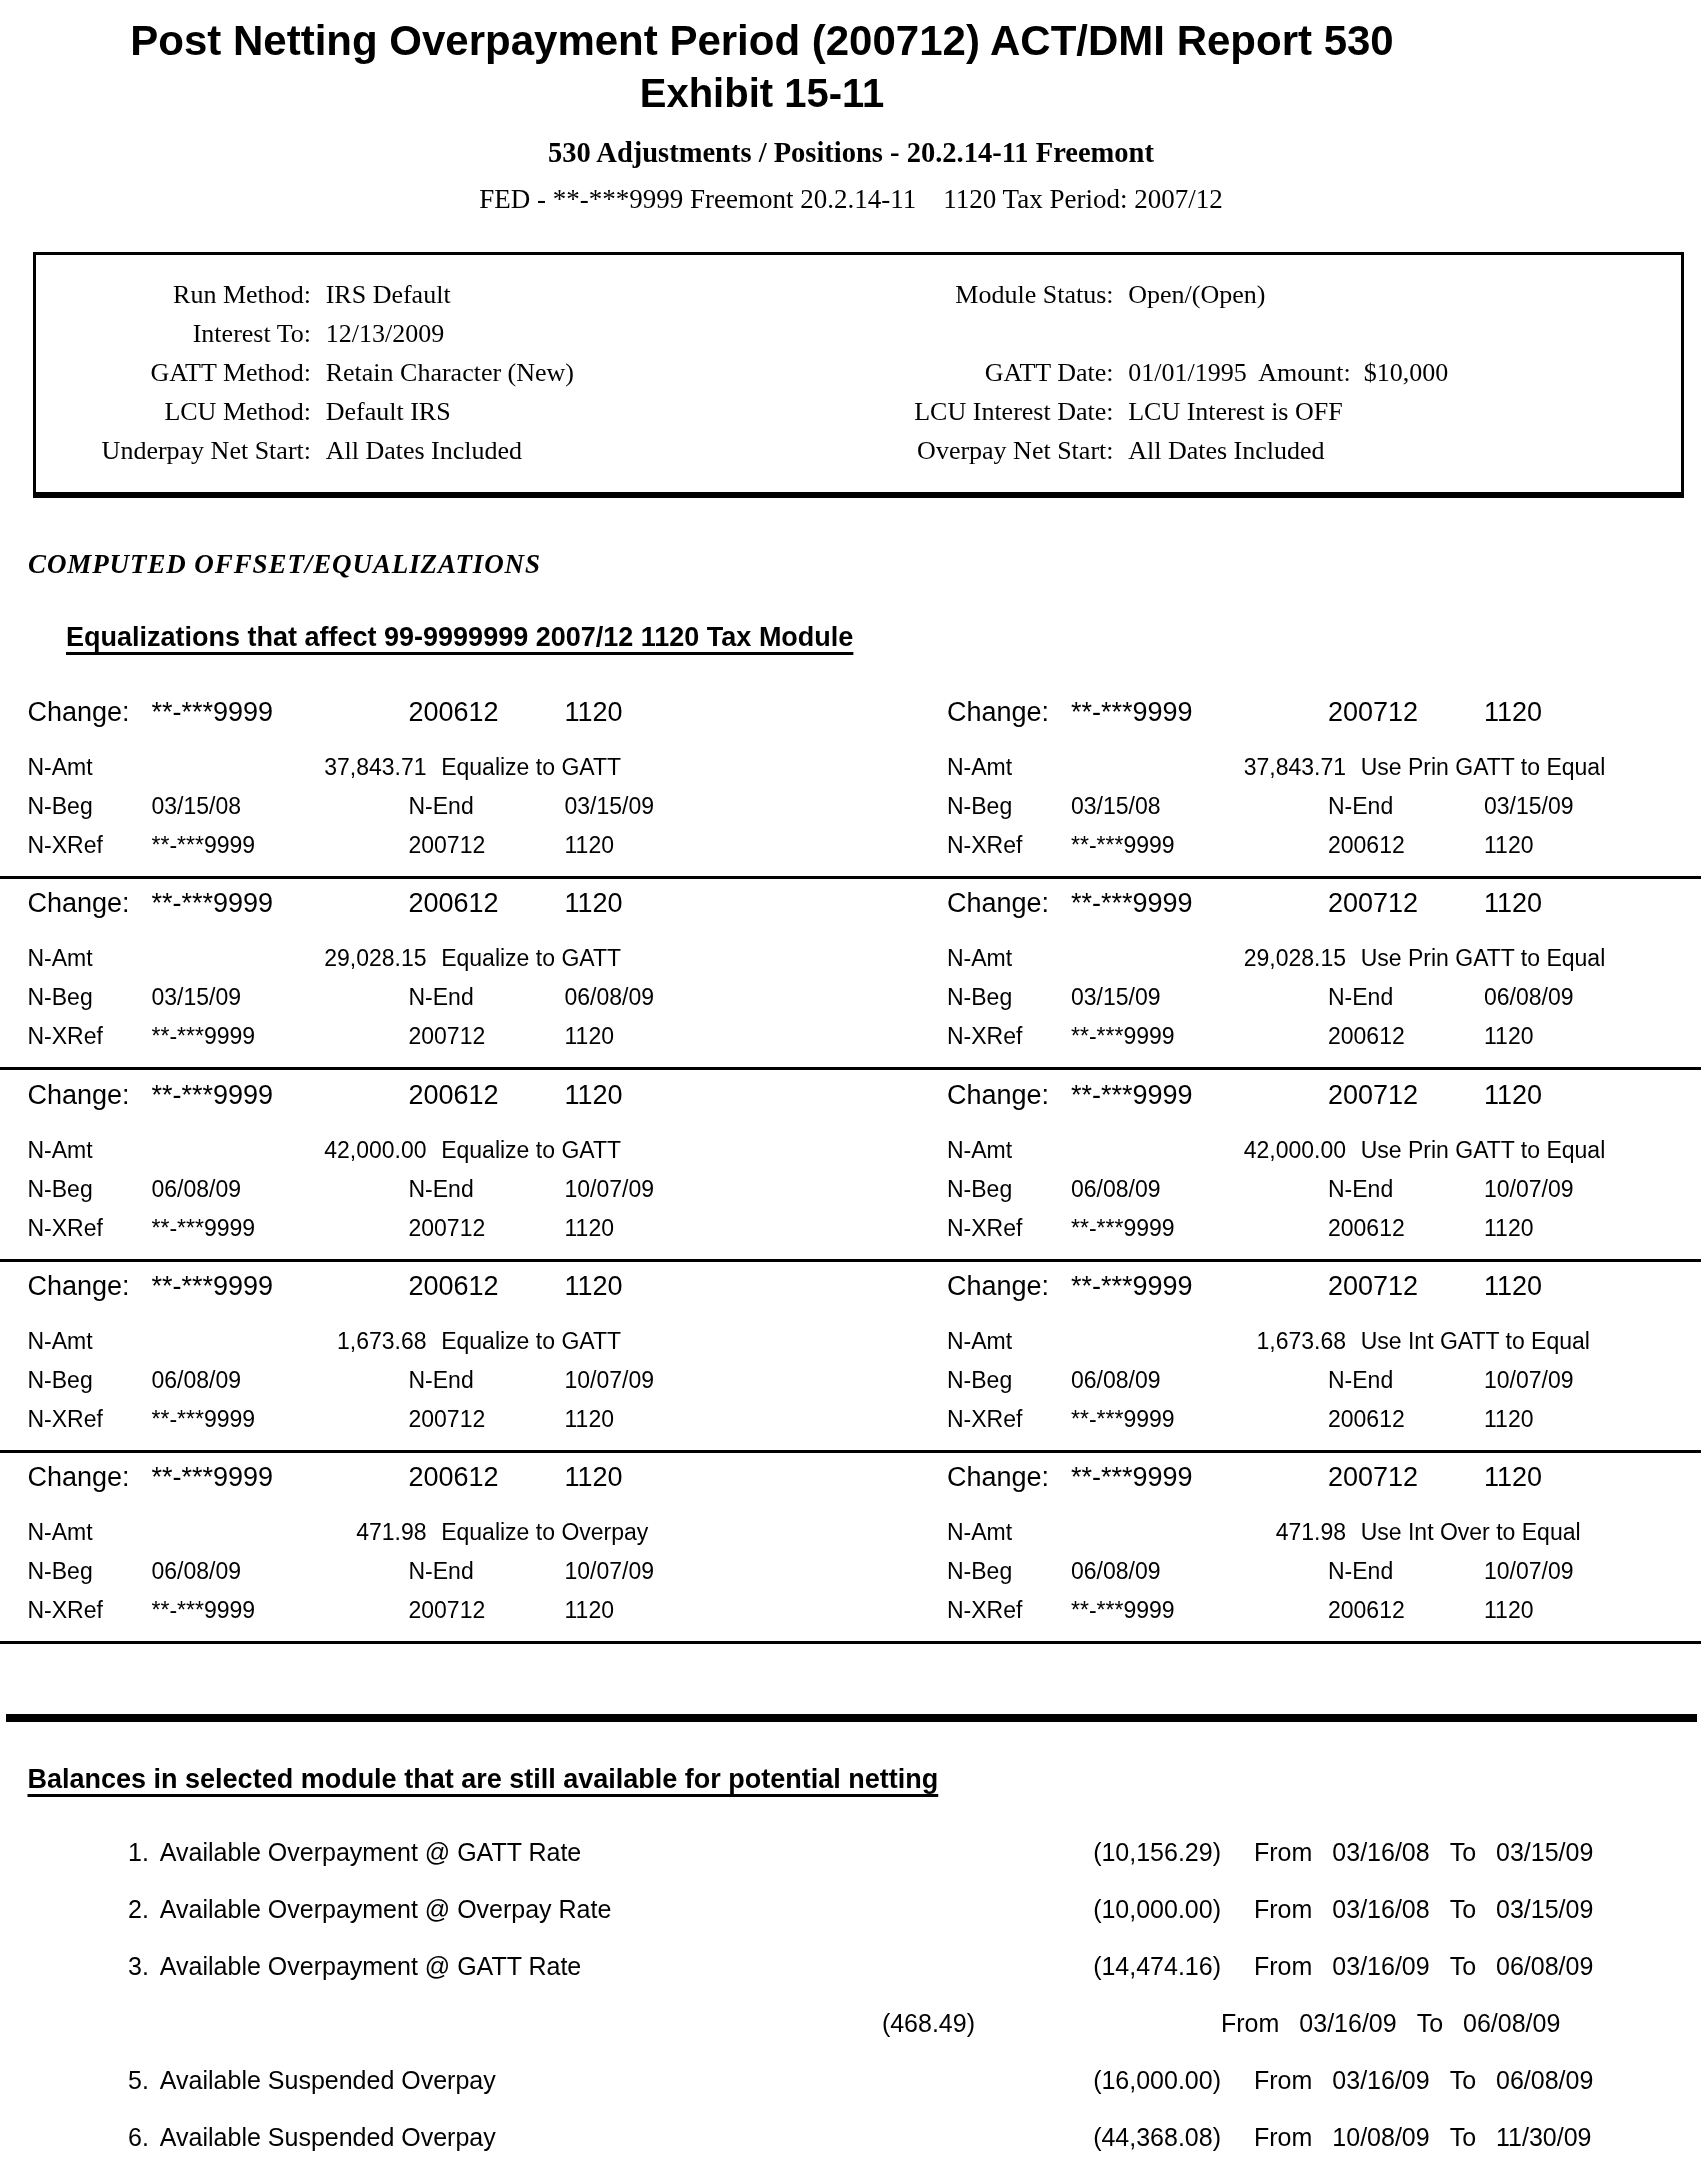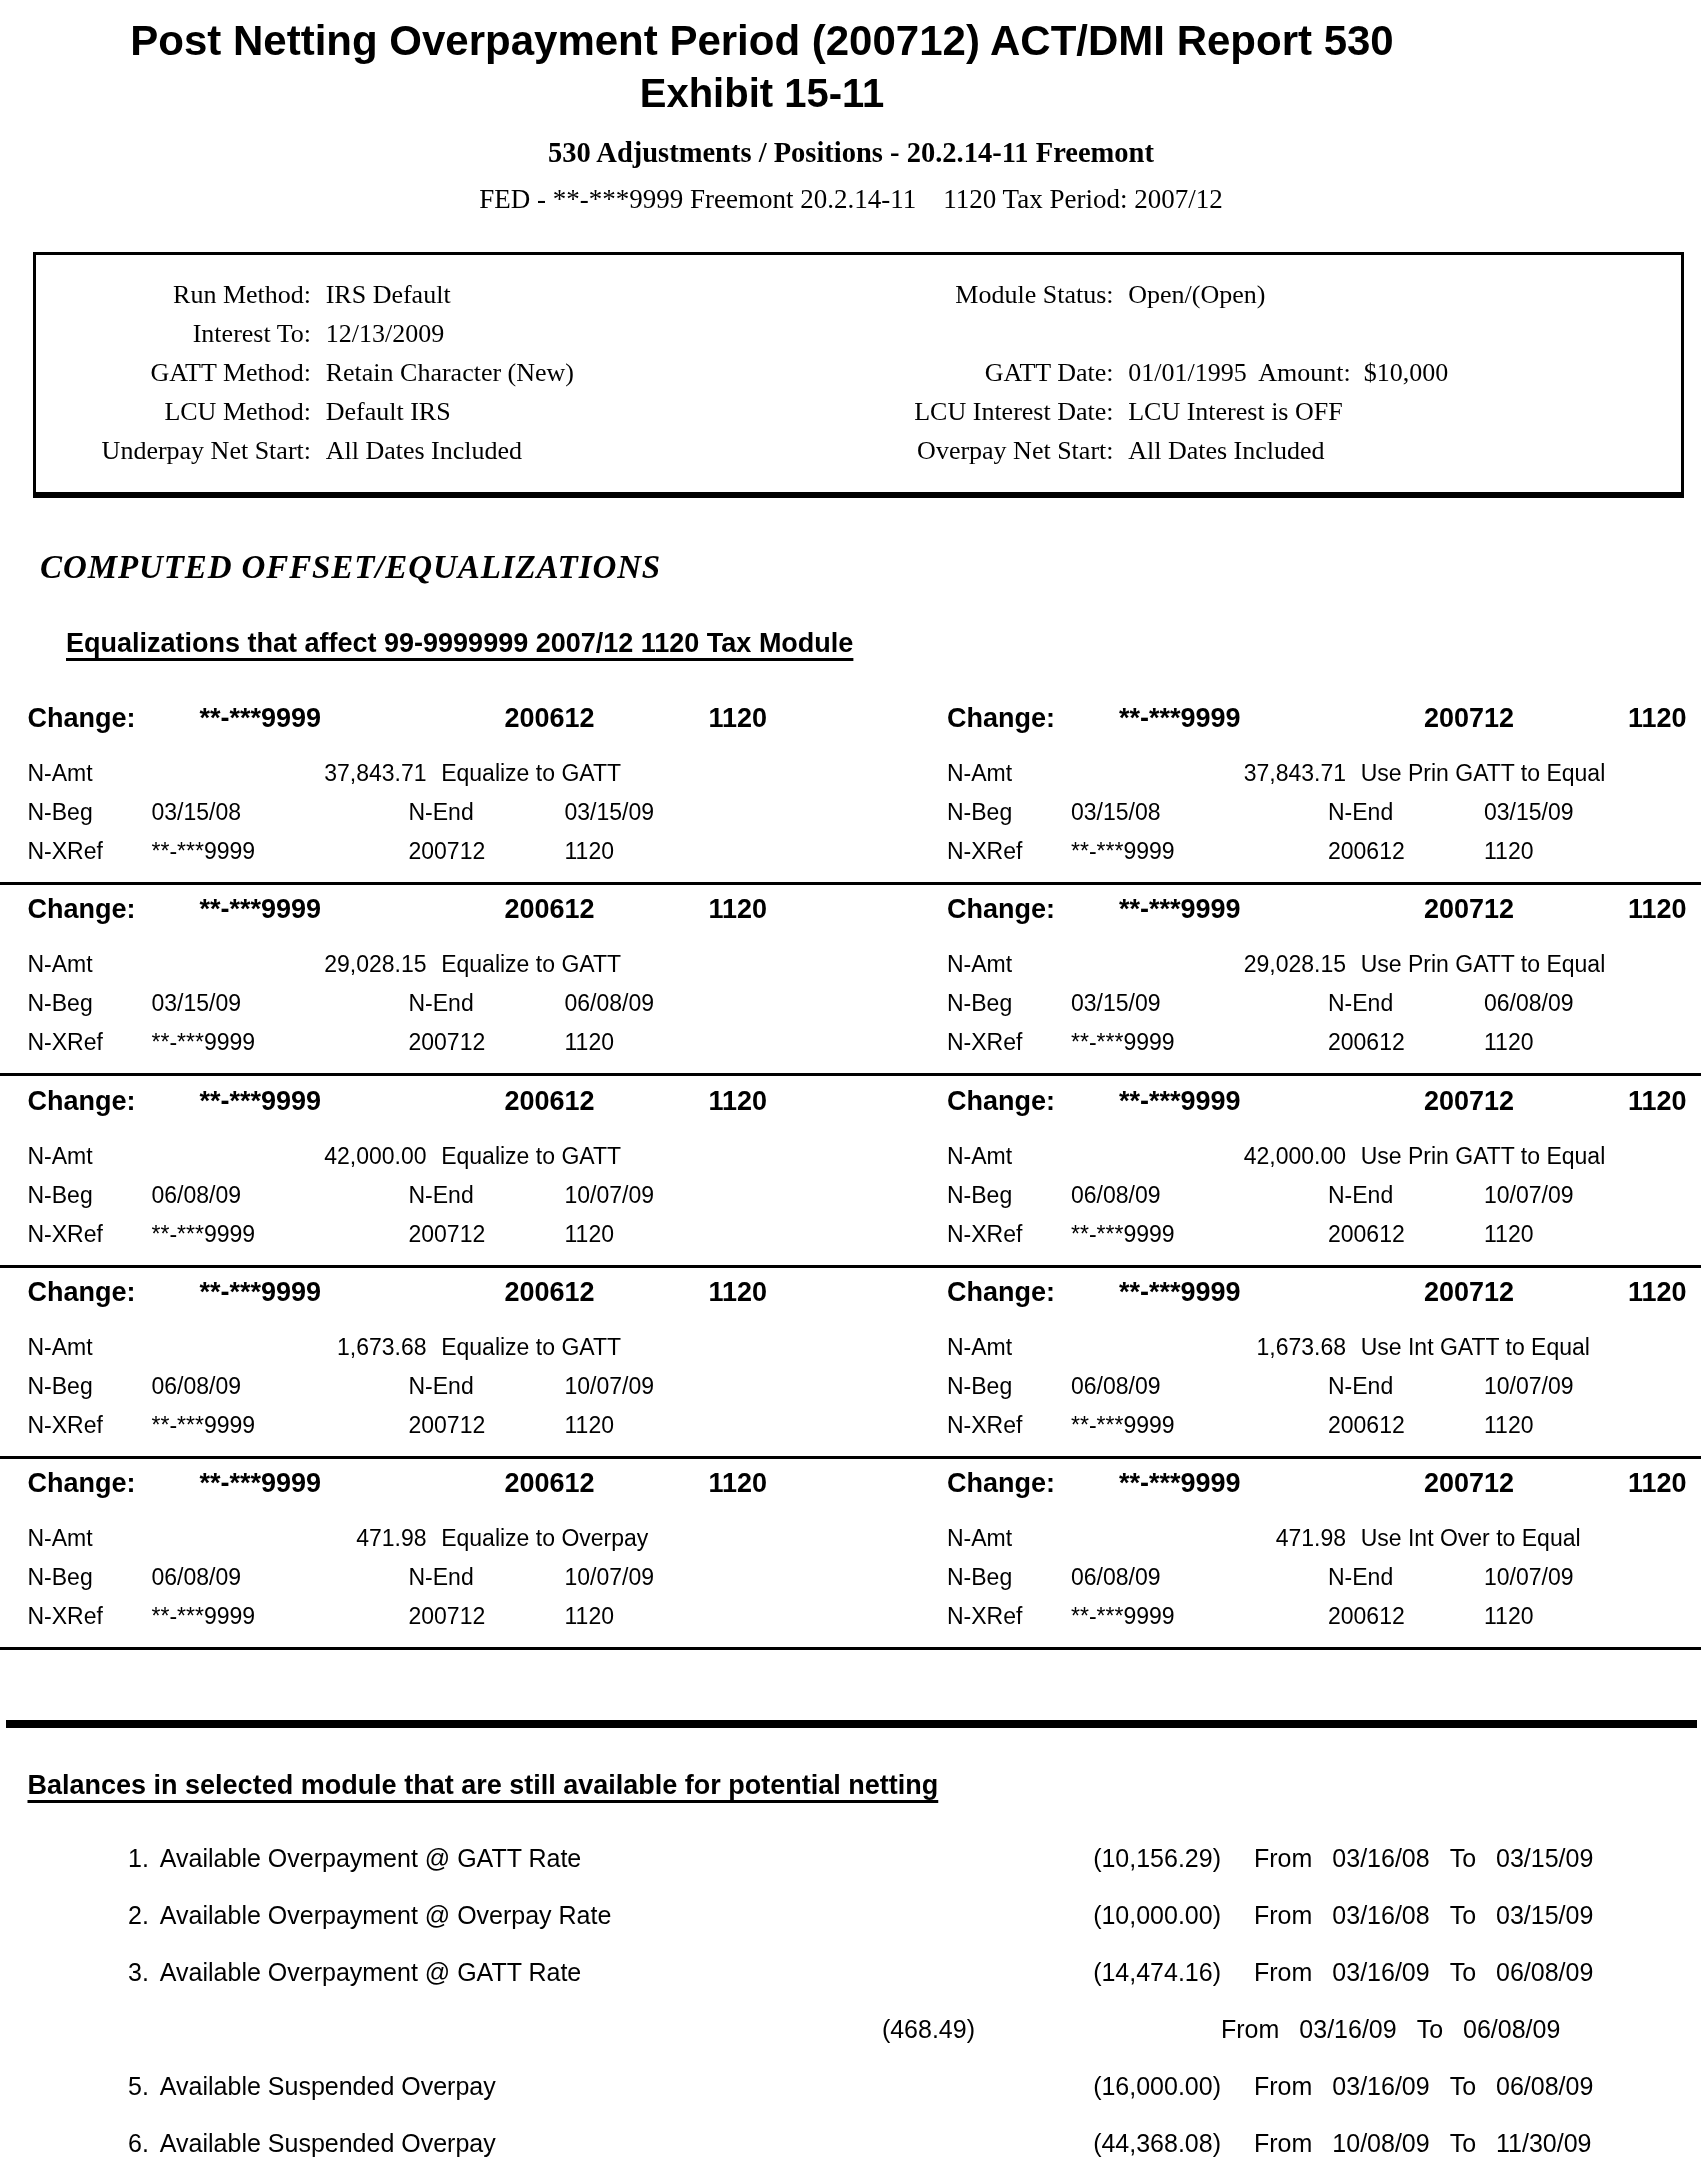--- a/index.html
+++ b/index.html
@@ -40,23 +40,23 @@
   .sb-row {
     display: grid; grid-template-columns: 275px 1fr;
     column-gap: 14.7px; min-height: 39px; line-height: 39px;
   }
   .sb-col-right .sb-row { grid-template-columns: 255px 1fr; }
   .sb-label { text-align: right; }
   .sb-value { text-align: left; white-space: pre; }
 
   
   .h-computed {
-    margin: 51px 0 0 40px;
+    margin: 51px 0 0 28px;
     font-family: "Liberation Serif", serif;
-    font-weight: bold; font-style: italic; font-size: 33px; letter-spacing: 0.9px;
+    font-weight: bold; font-style: italic; font-size: 27px; letter-spacing: 0.9px;
   }
   .h-equal {
     margin: 42px 0 0 66px; display: inline-block;
     font-weight: bold; font-size: 27px;
     text-decoration: underline; text-decoration-thickness: 2.8px; text-underline-offset: 5.5px;
   }
   .h-balances {
     margin: 42px 0 0 27.5px; display: inline-block;
     font-weight: bold; font-size: 27px;
     text-decoration: underline; text-decoration-thickness: 2.8px; text-underline-offset: 5.5px;
@@ -66,21 +66,21 @@
   .eq-table { margin-top: 35px; }
   .eq-row {
     display: grid; grid-template-columns: 1fr 1fr;
     border-bottom: 3.7px solid #000;
     padding: 9.2px 0 11px 0;
   }
   .eq-cell { padding-left: 27.5px; }
   .eq-cell-right { padding-left: 96px; }
   .eq-head {
     display: grid; grid-template-columns: 124px 257px 156px 1fr;
-    font-weight: bold; font-size: 27px; line-height: 31px; margin-bottom: 20px; gap: 48px;
+    font-weight: normal; font-size: 27px; line-height: 31px; margin-bottom: 20px;
   }
   .eq-line {
     display: grid; grid-template-columns: 124px 257px 156px 1fr;
     font-size: 23px; line-height: 39px;
   }
   .eq-line-amt { grid-template-columns: 124px 275px 1fr; }
   .eq-amt { text-align: right; }
   .eq-desc { padding-left: 14.7px; white-space: nowrap; }
 
   

